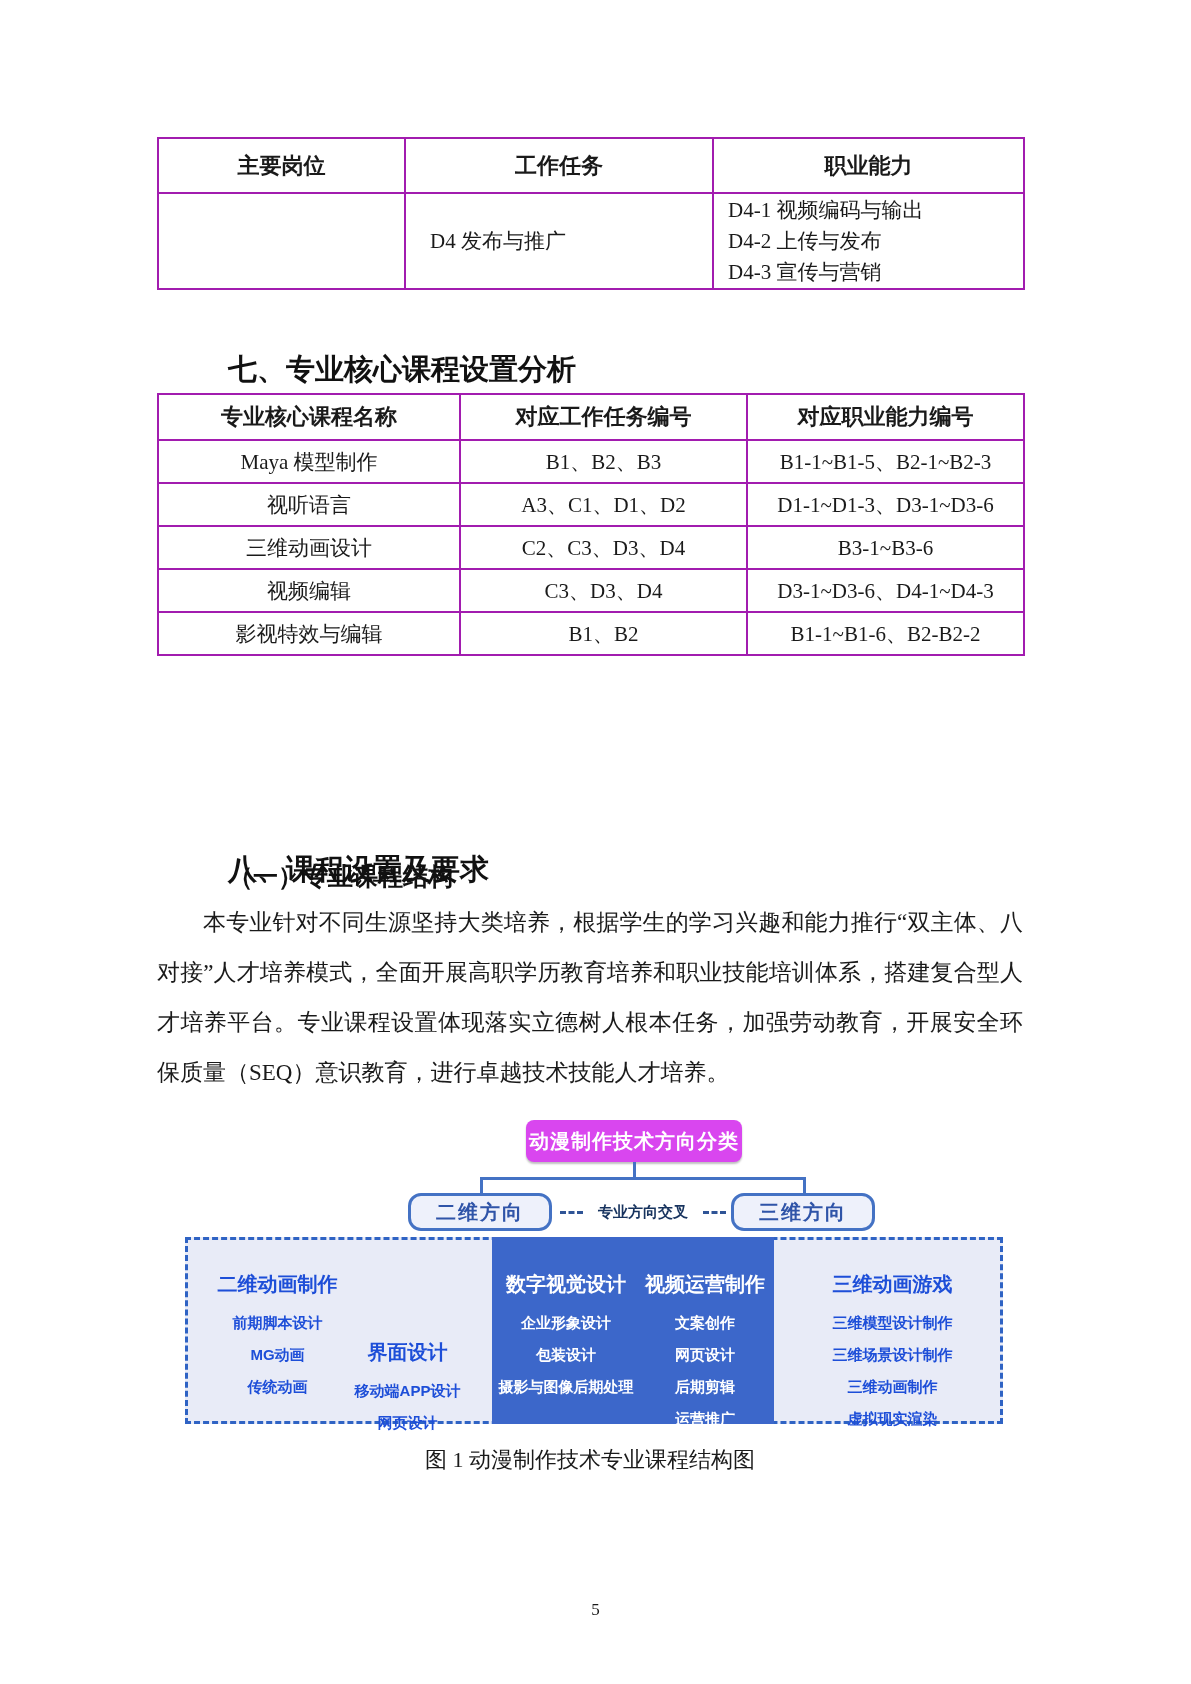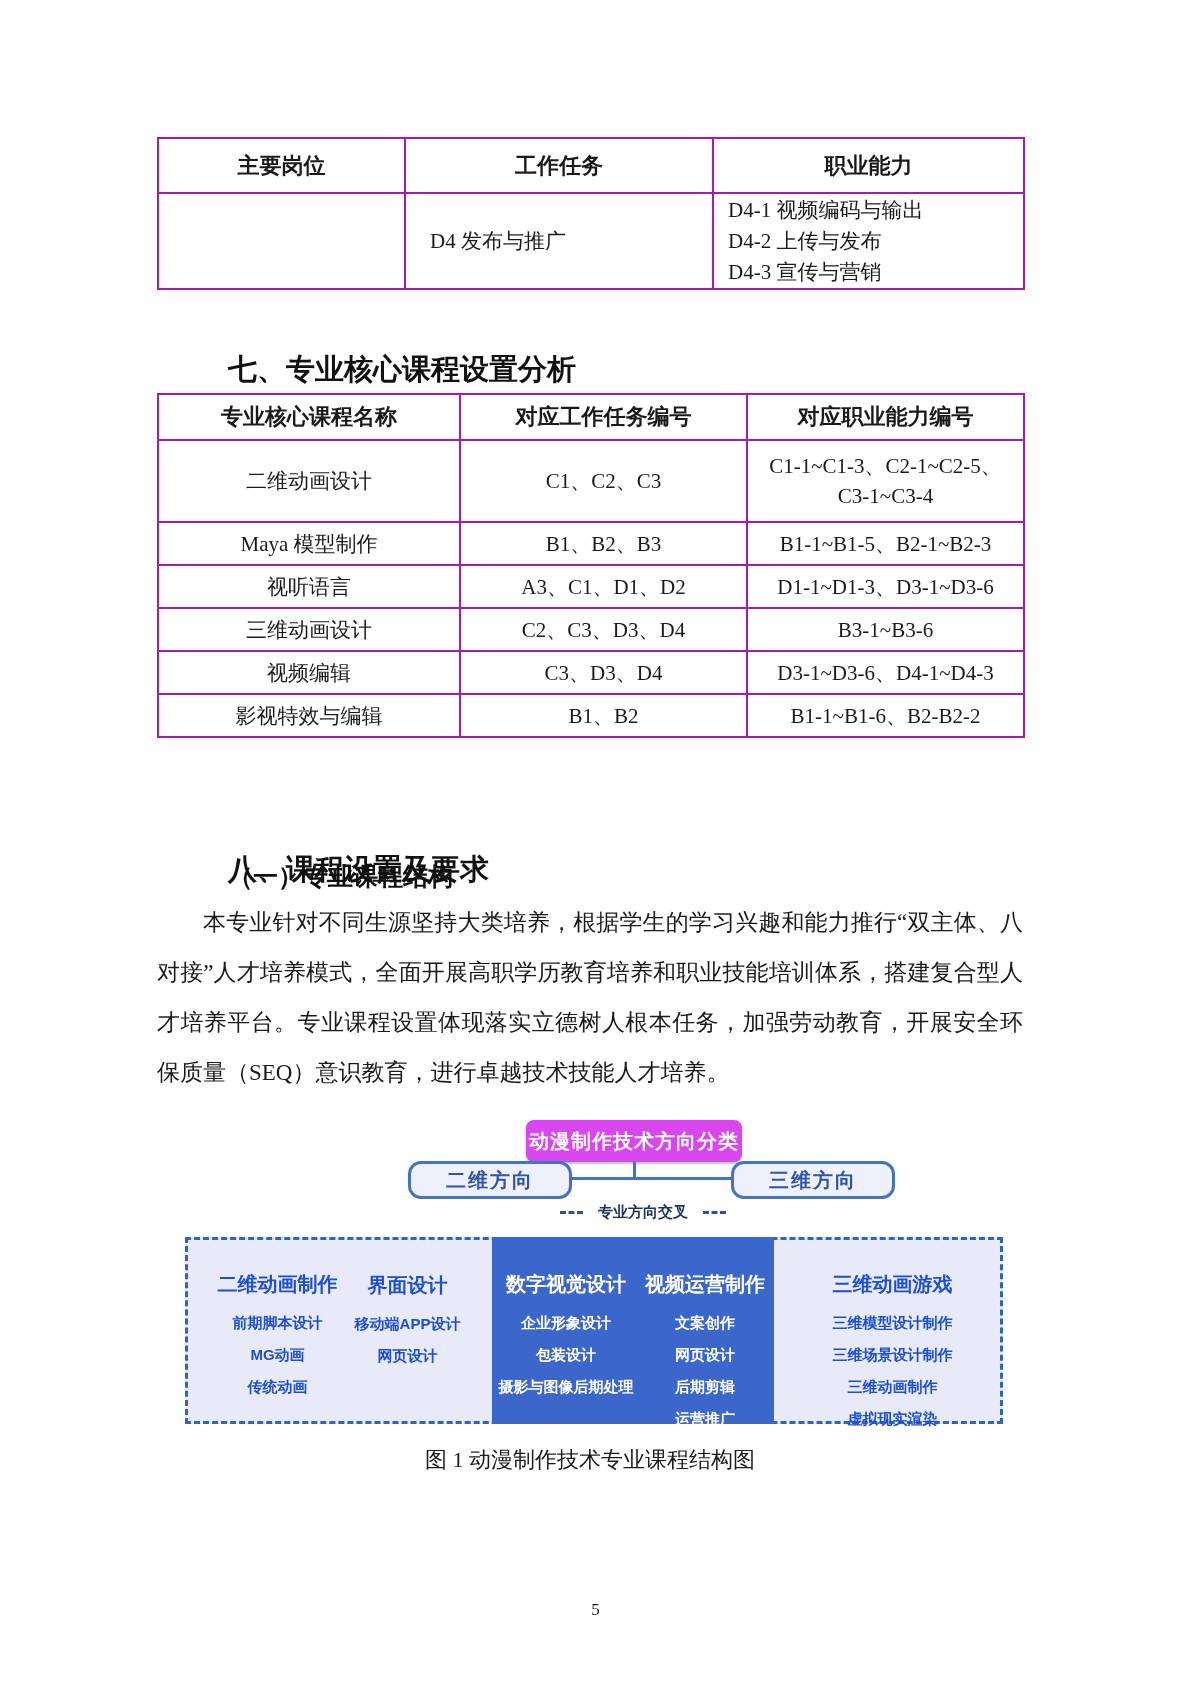--- a/index.html
+++ b/index.html
@@ -63,21 +63,21 @@
     color:#fff;font-family:"Liberation Sans",sans-serif;
     font-weight:bold;font-size:20px;letter-spacing:1px;
     box-shadow:0 2px 2px rgba(0,0,0,.25);
   }
   .conn{position:absolute;background:#4472c4;}
   .c-stub{left:633px;top:1162px;width:3px;height:16px;}
   .c-horiz{left:480px;top:1177px;width:326px;height:3px;}
   .c-dropL{left:480px;top:1177px;width:3px;height:17px;}
   .c-dropR{left:803px;top:1177px;width:3px;height:17px;}
   .branch{
-    position:absolute;top:1161px;width:164px;height:38px;
+    position:absolute;top:1193px;width:144px;height:38px;
     background:#eef1fb;border:3px solid #4472c4;border-radius:13px;
     display:flex;align-items:center;justify-content:center;
     color:#2f54a8;font-family:"Liberation Sans",sans-serif;
     font-weight:bold;font-size:20px;letter-spacing:2px;
     box-sizing:border-box;
   }
   .branch.left{left:408px;}
   .branch.right{left:731px;}
   .cross{
     position:absolute;left:560px;top:1197px;width:166px;height:30px;
@@ -99,21 +99,21 @@
   }
   .fig-col{
     position:absolute;z-index:3;
     display:flex;flex-direction:column;align-items:center;
     font-family:"Liberation Sans",sans-serif;font-weight:bold;
     color:#1d4ed8;text-align:center;
   }
   .fig-col .ct{font-size:20px;line-height:26px;margin-bottom:10px;white-space:nowrap;}
   .fig-col .ci{font-size:15px;line-height:32px;white-space:nowrap;}
   .colA{left:195px;top:1271px;width:165px;}
-  .colB{left:330px;top:1272px;width:155px;}
+  .colB{left:330px;top:1339px;width:155px;}
   .colC{left:496px;top:1271px;width:140px;color:#fff;}
   .colD{left:640px;top:1271px;width:130px;color:#fff;}
   .colE{left:795px;top:1271px;width:195px;}
   .caption{
     position:absolute;left:157px;top:1445px;width:866px;
     text-align:center;font-size:22px;
   }
   .pagenum{
     position:absolute;left:0;top:1600px;width:1191px;
     text-align:center;font-size:17px;
@@ -155,25 +155,20 @@
         <col style="width:302px">
         <col style="width:287px">
         <col style="width:277px">
       </colgroup>
     <tbody>
         <tr class="hd">
       <th>专业核心课程名称</th>
       <th>对应工作任务编号</th>
       <th>对应职业能力编号</th>
     </tr>
-    <tr class="r0">
-      <td>二维动画设计</td>
-      <td>C1、C2、C3</td>
-      <td>C1-1~C1-3、C2-1~C2-5、C3-1~C3-4</td>
-    </tr>
     <tr class="rr">
       <td>Maya 模型制作</td>
       <td>B1、B2、B3</td>
       <td>B1-1~B1-5、B2-1~B2-3</td>
     </tr>
     <tr class="rr">
       <td>视听语言</td>
       <td>A3、C1、D1、D2</td>
       <td>D1-1~D1-3、D3-1~D3-6</td>
     </tr>

